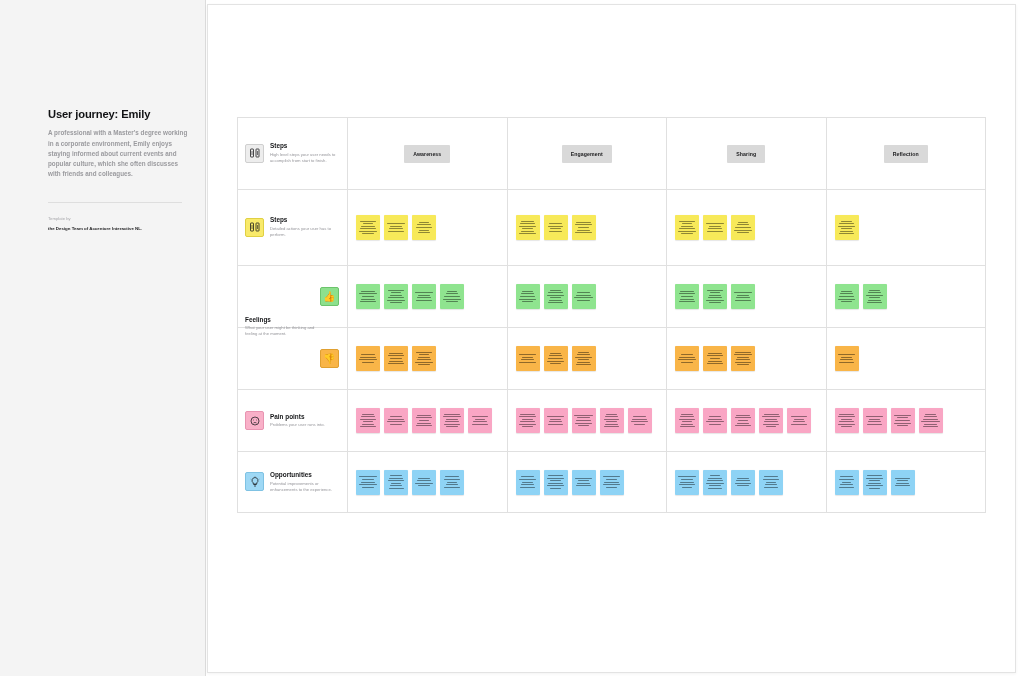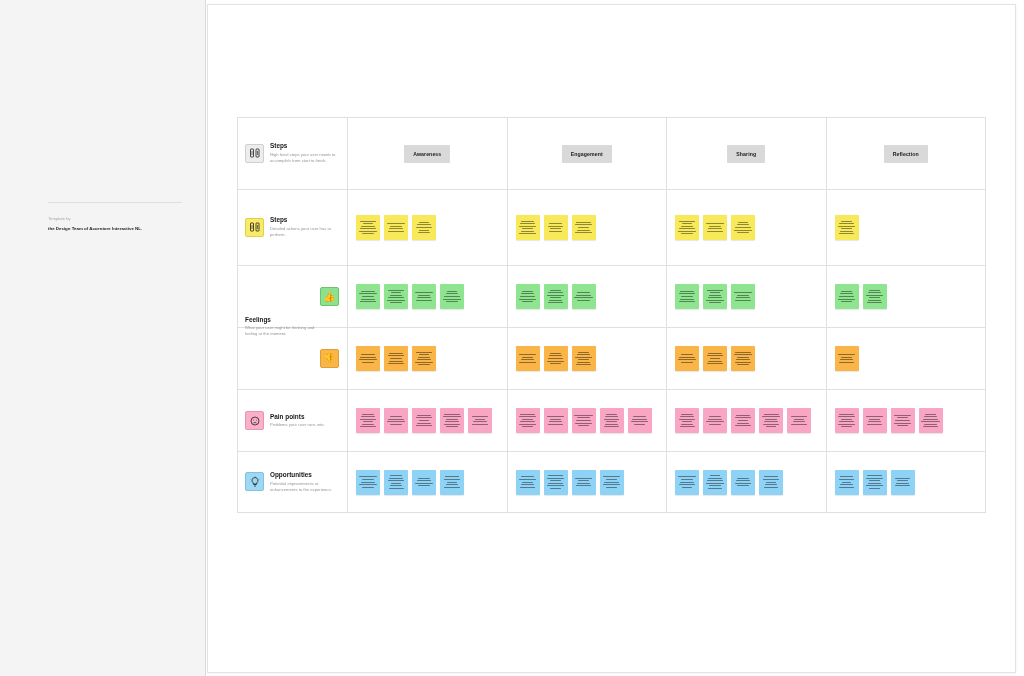--- a/index.html
+++ b/index.html
@@ -139,20 +139,24 @@
     margin: 0 auto 1.6px auto; border-radius: 0.5px;
   }
   .note .ln:last-child { margin-bottom: 0; }
 </style>
 </head>
 <body>
 
 <div id="app">
 
   <div class="sidebar">
+    <div class="sidebar-inner">
+      <div class="sb-title">User journey: Emily</div>
+      <div class="sb-desc">A professional with a Master's degree working in a corporate environment, Emily enjoys staying informed about current events and popular culture, which she often discusses with friends and colleagues.</div>
+    </div>
     <div class="sb-divider"></div>
     <div class="sb-footer">
       <div class="sb-tmpl">Template by</div>
       <div class="sb-credit">the Design Team of Accenture Interactive NL.</div>
     </div>
   </div>
 
   <div class="canvas">
     <div class="grid" id="grid">
         <div class="grid-row r-steps1">

